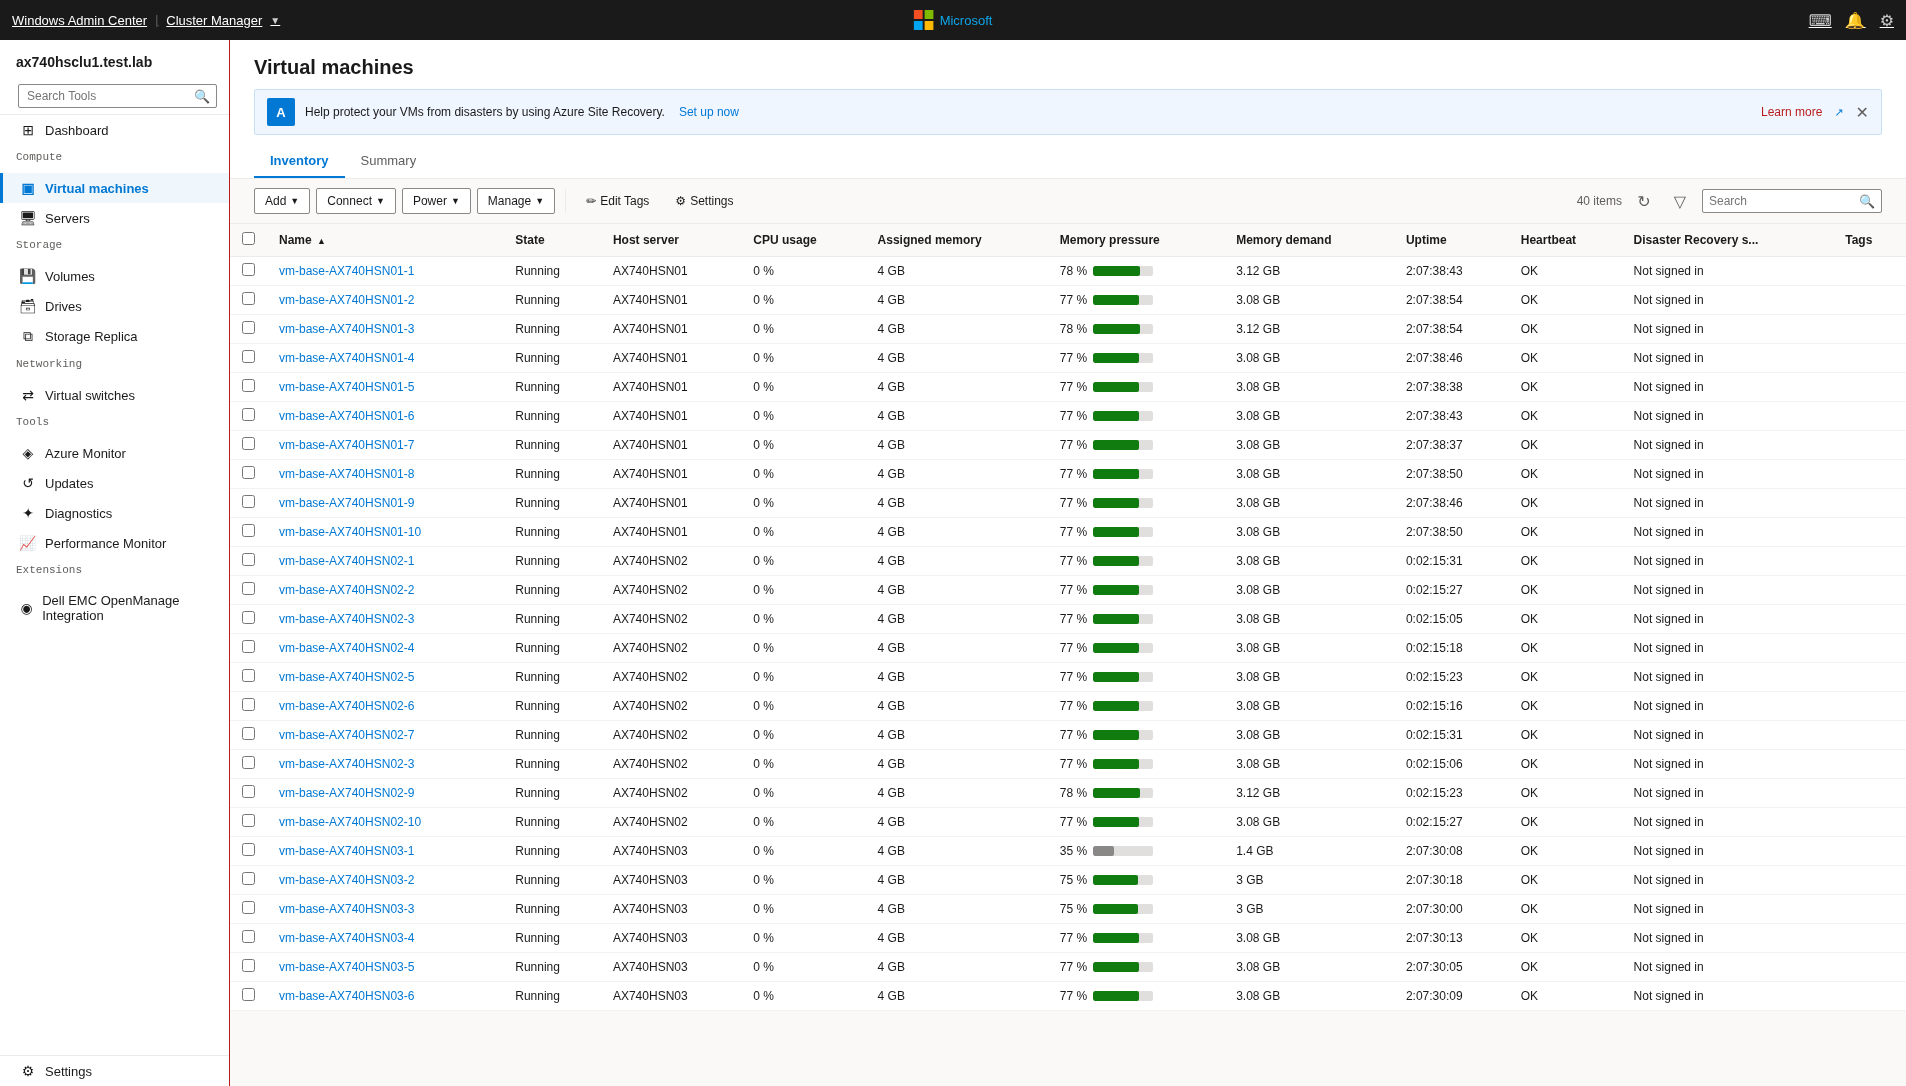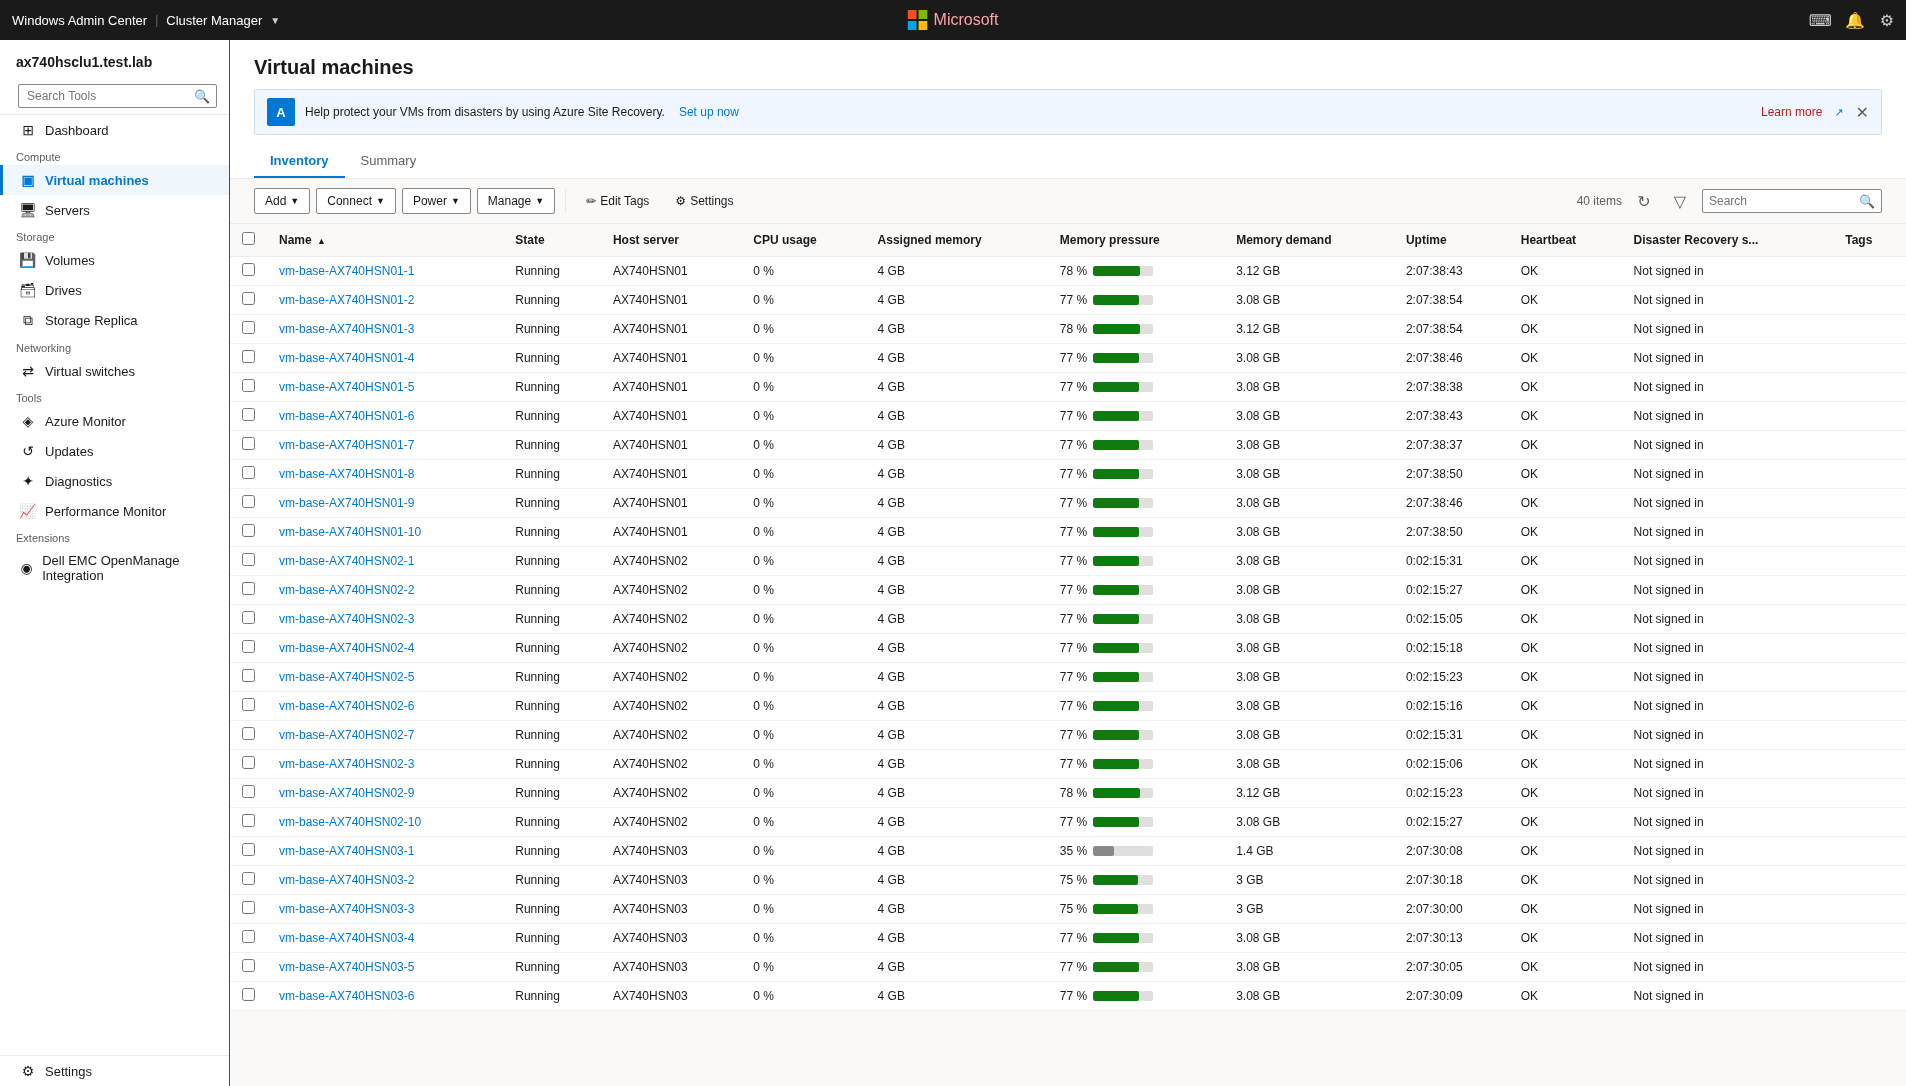--- a/index.html
+++ b/index.html
@@ -8,20 +8,21 @@
     
     .topbar {
       height: 40px;
       background: #1a1a1a;
       display: flex;
       align-items: center;
       padding: 0 12px;
       color: #fff;
       gap: 8px;
       position: relative;
+      text-decoration: underline;
     }
     .topbar-logo { position: absolute; left: 50%; transform: translateX(-50%); display: flex; align-items: center; gap: 6px; }
     .topbar-right { margin-left: auto; display: flex; align-items: center; gap: 14px; }
 
     
     .layout { display: flex; height: calc(1086px - 40px); }
     .sidebar {
       width: 230px;
       background: #fff;
       border-right: 1px solid #b91c1c;
@@ -32,22 +33,23 @@
     }
     .sidebar-server-name {
       font-size: 14px;
       font-weight: 600;
       padding: 14px 16px 8px;
       color: #1a1a1a;
     }
     .sidebar-section-label {
       font-size: 11px;
       color: #605e5c;
-      padding: 6px 16px 2px;
+      padding: 6px 16px 10px;
       text-transform: none;
+      font-family: Liberation Mono, monospace;
     }
     .sidebar-search-wrap {
       padding: 6px 18px;
       display: flex;
       align-items: center;
       border-bottom: 1px solid #edebe9;
     }
     .sidebar-search {
       flex: 1;
       border: 1px solid #8a8886;
@@ -189,21 +191,21 @@
   <span style="color:#666;">|</span>
   <span style="font-size:13px;color:#fff;cursor:pointer;">Cluster Manager</span>
   <span style="color:#ccc;font-size:10px;">▼</span>
   <div class="topbar-logo">
     <svg width="20" height="20" viewBox="0 0 20 20">
         <rect x="0" y="0" width="9" height="9" fill="#f25022"></rect>
         <rect x="11" y="0" width="9" height="9" fill="#7fba00"></rect>
         <rect x="0" y="11" width="9" height="9" fill="#00a4ef"></rect>
         <rect x="11" y="11" width="9" height="9" fill="#ffb900"></rect>
       </svg>
-    <span style="font-size:16px;color:#fca5a5;">Microsoft</span>
+    <span style="font-size:13px;color:#0ea5e9;">Microsoft</span>
   </div>
   <div class="topbar-right">
     <span style="color:#ccc;font-size:16px;cursor:pointer;">⌨</span>
     <span style="color:#ccc;font-size:16px;cursor:pointer;">🔔</span>
     <span style="color:#ccc;font-size:16px;cursor:pointer;">⚙</span>
   </div>
 </div>
 
 <div class="layout">
 

